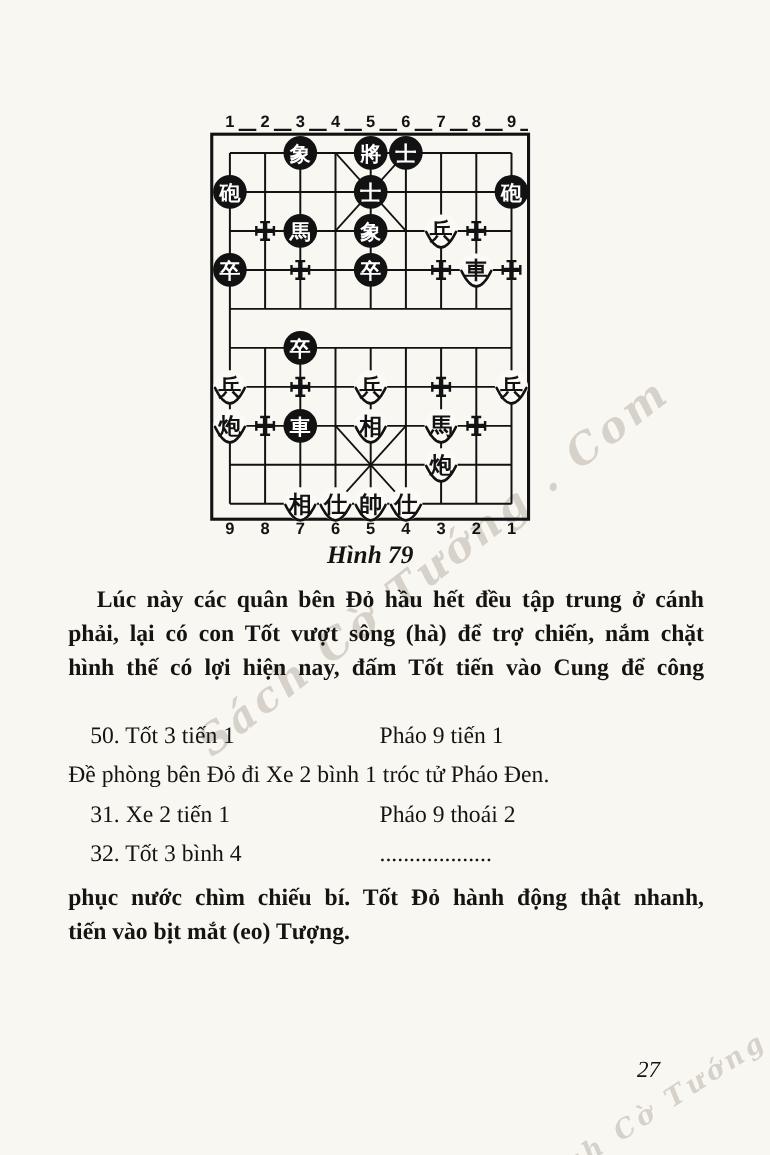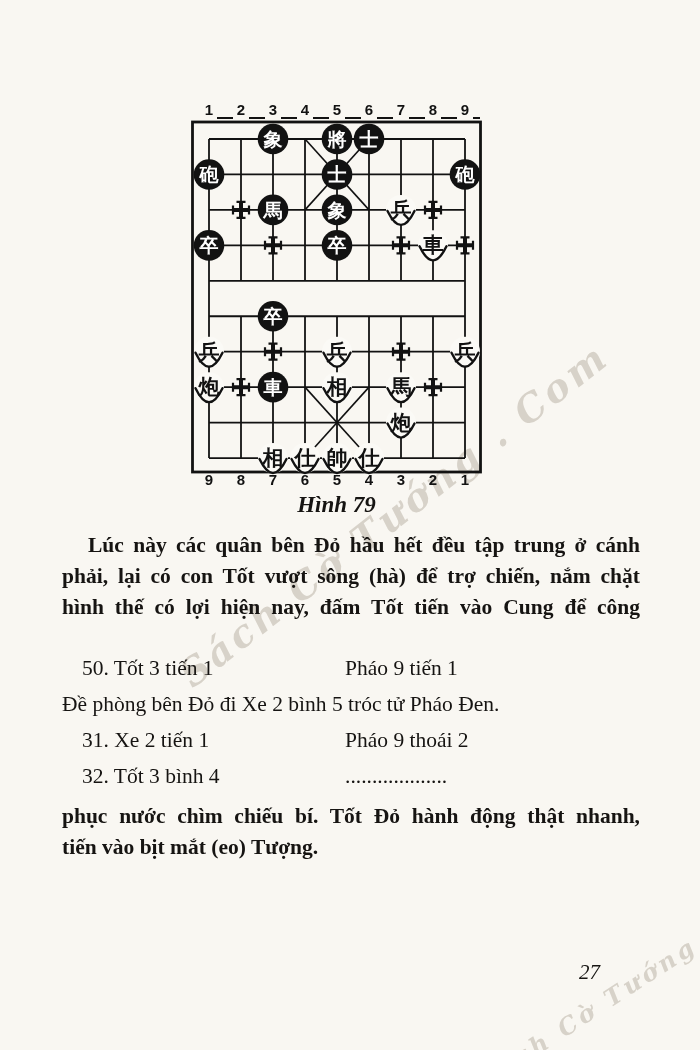--- a/index.html
+++ b/index.html
@@ -266,21 +266,21 @@
       <div class="pline">phải, lại có con Tốt vượt sông (hà) để trợ chiến, nắm chặt</div>
       <div class="pline">hình thế có lợi hiện nay, đấm Tốt tiến vào Cung để công</div>
     </div>
 
   <div class="moves moves1" id="moves1">
       <div class="move-row">
         <span class="mv-left">50. Tốt 3 tiến 1</span>
         <span class="mv-right">Pháo 9 tiến 1</span>
       </div>
       <div class="move-row">
-        <span class="mv-note">Đề phòng bên Đỏ đi Xe 2 bình 5 tróc tử Pháo Đen.</span>
+        <span class="mv-note">Đề phòng bên Đỏ đi Xe 2 bình 1 tróc tử Pháo Đen.</span>
       </div>
       <div class="move-row">
         <span class="mv-left">31. Xe 2 tiến 1</span>
         <span class="mv-right">Pháo 9 thoái 2</span>
       </div>
       <div class="move-row">
         <span class="mv-left">32. Tốt 3 bình 4</span>
         <span class="mv-right">...................</span>
       </div>
     </div>

